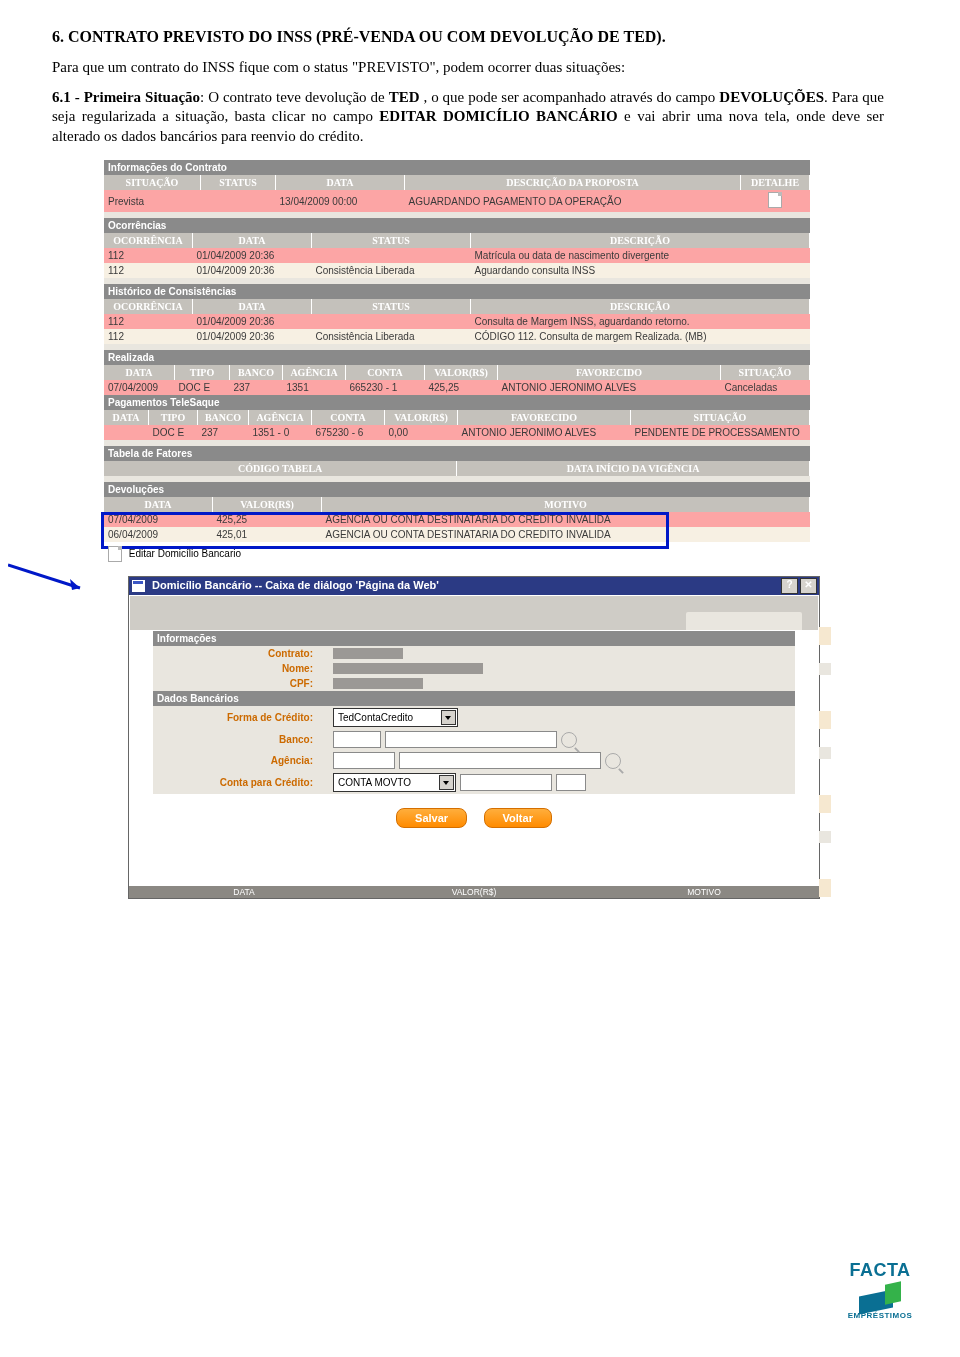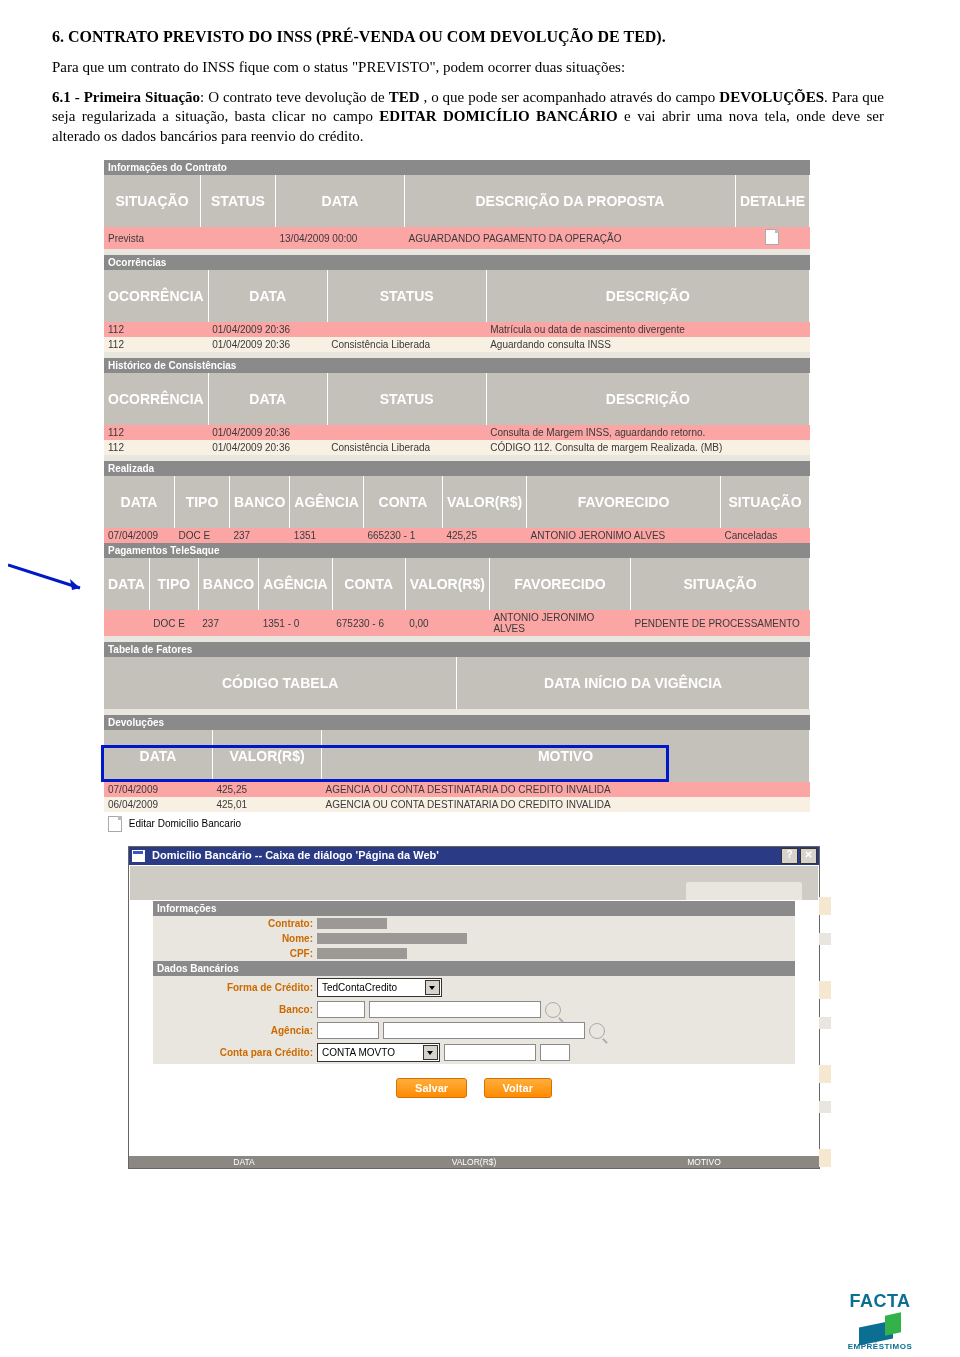--- a/index.html
+++ b/index.html
@@ -5,21 +5,21 @@
   body { margin:0; padding:0; font-family:"Times New Roman",serif; background:#fff; color:#000; width:960px; }
   .page { padding:28px 76px 0 52px; }
   .h1 { font-size:16px; font-weight:bold; margin:0 0 12px 0; }
   .p { font-size:15px; text-align:justify; margin:0 0 10px 0; line-height:1.3; }
   .sans { font-family:Verdana,Arial,sans-serif; }
   .figure-wrap { position:relative; margin-top:14px; margin-bottom:20px; margin-left:-54px; width:876px; }
   .canvas { background:#fff; width:100%; }
   .section-bar { background:#8a8a8a; color:#fff; font-size:10px; font-weight:bold; padding:2px 4px; }
   .subtle-bar { background:#e9e6df; padding:0; }
   table.panel { width:100%; border-collapse:collapse; font-size:10px; color:#3a3a3a; }
-  table.panel th { background:#c4c1bb; color:#fff; font-weight:bold; font-size:14px; padding:18px 4px; text-align:center; border-right:1px solid #fff; }
+  table.panel th { background:#c4c1bb; color:#fff; font-weight:bold; font-size:10px; padding:2px 4px; text-align:center; border-right:1px solid #fff;font-family:Liberation Serif, serif; }
   table.panel td { padding:2px 4px; border:0; }
   .info-hdr th.situacao { width:88px; }
   .info-hdr th.status { width:66px; }
   .info-hdr th.data { width:120px; }
   .info-hdr th.detalhe { width:60px; }
   .row-white { background:#fca5a5; }
   .row-alt   { background:#f7f0e3; }
   .detail-icn { width:12px; height:14px; border:1px solid #aaa; background:#fff; display:inline-block; position:relative; }
   .detail-icn::after{content:"";position:absolute;top:-1px;right:-1px;width:4px;height:4px;background:#bbb;}
   .dev-box { position:relative; }
@@ -27,36 +27,36 @@
   .arrow { position:absolute; pointer-events:none; }
   .editar-row { padding:4px 4px; font-size:10px; }
   .editar-row .detail-icn{vertical-align:middle;margin-right:4px;}
   .dialog { margin:10px auto 0 auto; width:690px; background:#fff; position:relative; border:1px solid #666; }
   .dlg-title { background:#2b3a84; color:#fff; font-size:11px; font-weight:bold; padding:2px 2px; position:relative; }
   .dlg-ctrls { position:absolute; right:2px; top:1px; display:flex; gap:2px; }
   .dlg-btn { width:15px; height:14px; background:#d6d3cd; border:1px solid #333; font-size:10px; line-height:12px; text-align:center; font-family:Arial; }
   .grey-gap { background:#cfccc6; }
   .dlg-body .section-bar { margin:0 0 0 0; }
   .form-row { display:flex; align-items:center; background:#e9e6df; font-size:10px; }
-  .form-row .lab { width:160px; text-align:right; padding-right:4px; color:#cc6a00; font-weight:bold; }
+  .form-row .lab { width:160px; text-align:right; padding-right:20px; color:#cc6a00; font-weight:bold; }
   .form-row .val { padding:2px 0; display:flex; align-items:center; gap:4px; }
   .redacted { background:#9b9895; height:11px; display:inline-block; }
   .input { background:#fff; border:1px solid #8a8a8a; height:15px; display:inline-block; }
   .select { background:#fff; border:1px solid #333; height:17px; display:inline-flex; align-items:center; padding:0 1px 0 4px; font-size:10px;gap:24px; }
   .select .arrow-btn { width:13px; height:13px; background:#d6d3cd; border:1px solid #333; margin-left:4px; position:relative; }
   .select .arrow-btn::after{content:"";position:absolute;left:3px;top:5px;border-left:3px solid transparent;border-right:3px solid transparent;border-top:4px solid #000;}
   .mag { width:14px; height:14px; border:1px solid #aaa; border-radius:50%; position:relative; display:inline-block; }
   .mag::after{content:"";position:absolute;right:-4px;bottom:-4px;width:6px;height:2px;background:#aaa;transform:rotate(45deg);}
   .btns { text-align:center; padding:14px 0 8px 0; }
-  .obtn { display:inline-block; background:linear-gradient(#ffae3c,#ff8b00); color:#fff; font-size:11px; font-weight:bold; border-radius:3px; padding:3px 18px; margin:0 6px; border:1px solid #d46f00; }
+  .obtn { display:inline-block; background:linear-gradient(#ffae3c,#ff8b00); color:#fff; font-size:11px; font-weight:bold; border-radius:8px; padding:3px 18px; margin:0 6px; border:1px solid #d46f00; }
   .dlg-footer-bar { background:#8b8883; height:12px; display:flex; font-size:8.5px; color:#fff; align-items:center; }
   .dlg-footer-bar span{flex:1;text-align:center;}
   .side-stripes { position:absolute; right:-12px; top:50px; width:12px; }
   .side-stripes div{height:18px;}
-  .logo-wrap { position:absolute; right:30px; bottom:6px; width:100px; text-align:center; font-family:Arial,sans-serif; }
+  .logo-wrap { position:absolute; right:30px; bottom:37px; width:100px; text-align:center; font-family:Arial,sans-serif; }
   .logo-wrap .facta { color:#0a6f93; font-weight:900; font-size:18px; letter-spacing:0.5px; }
   .logo-wrap .emp { color:#0a6f93; font-weight:bold; font-size:8px; letter-spacing:0.5px; }
   .logo-shape { width:42px; height:28px; margin:2px auto 0 auto; position:relative; }
   .logo-shape::before{content:"";position:absolute;left:0;bottom:0;width:34px;height:18px;background:#0a6f93;transform:skewY(-12deg);}
   .logo-shape::after{content:"";position:absolute;right:0;top:0;width:16px;height:20px;background:#34b24a;transform:skewY(-12deg);}
   .page-container{position:relative;height:1357px;}
 </style>
 </head>
 <body>
 <div class="page-container">

